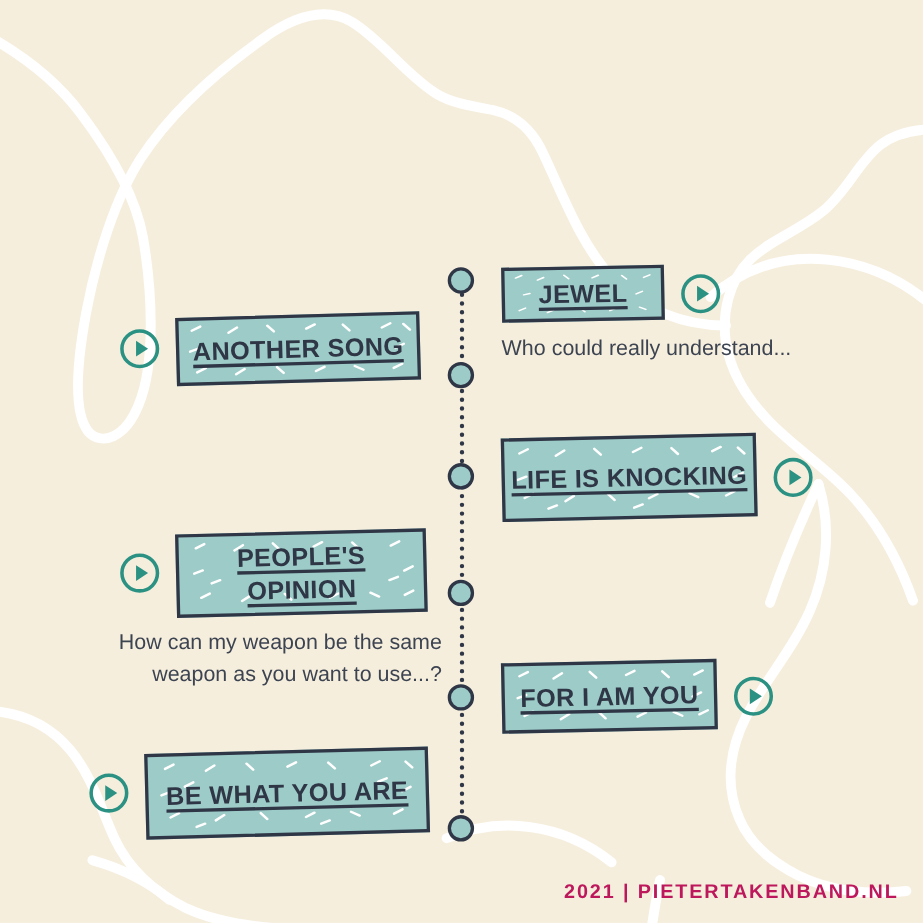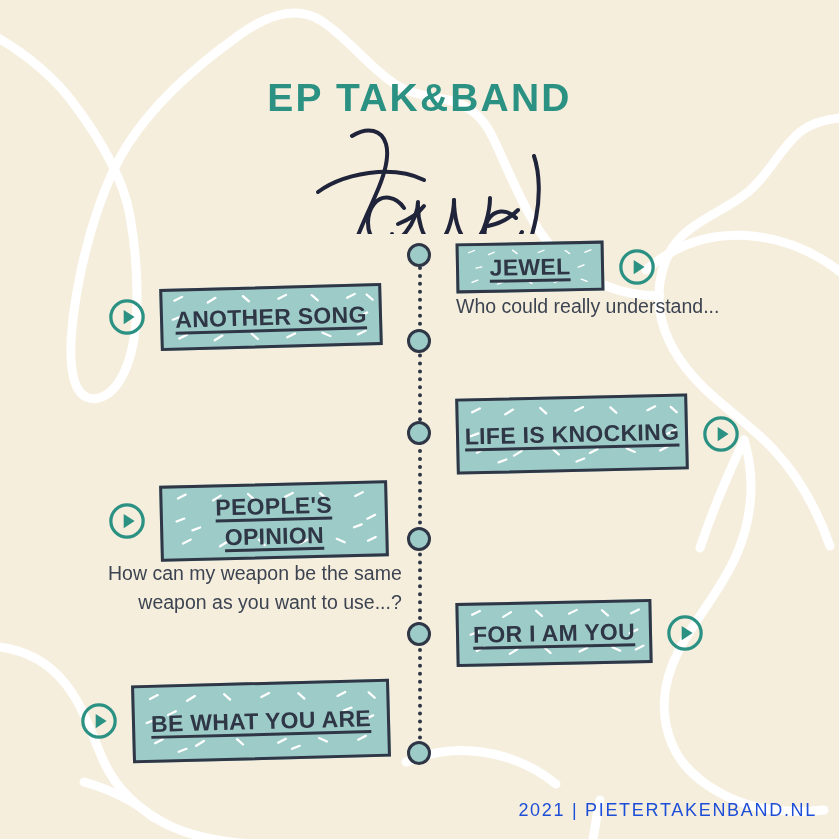--- a/index.html
+++ b/index.html
@@ -120,20 +120,21 @@
     width: 38px;
     height: 38px;
   }
   .play-btn.is-left { margin-right: 14px; }
   .play-btn.is-right { margin-left: 14px; }
 
   .desc {
     font-size: 19.5px;
     color: #3d4451;
     line-height: 1.48;
+    margin-top: 11px;
     white-space: pre-line;
   }
   .desc.align-right { text-align: right; }
   .desc.align-left  { text-align: left; }
 
   
   #track-jewel            { left: 456px; top: 242px; }
   #track-jewel .label-box { width: 148px; height: 50px; transform: rotate(-1.1deg); }
 
   #track-another-song             { left: 108px; top: 286px; }
@@ -150,23 +151,23 @@
 
   #track-be-what-you-are             { left: 80px; top: 682px; }
   #track-be-what-you-are .label-box  { width: 258px; height: 78px; transform: rotate(-1.5deg); }
 
   
   .footer {
     position: absolute;
     right: 22px;
     bottom: 18px;
     font-size: 18px;
-    font-weight: 400;
+    font-weight: 700;
     letter-spacing: 1.7px;
-    color: #1d4ed8;
+    color: #be185d;
   }
 </style>
 </head>
 <body>
 
 <div id="poster">
 
   <svg id="decor" viewBox="0 0 839 839" xmlns="http://www.w3.org/2000/svg">
     <g fill="none" stroke="#ffffff" stroke-width="9" stroke-linecap="round" stroke-linejoin="round">
       <path d="M-12,32 C24,52 52,74 74,104 C104,144 124,182 130,216
@@ -186,44 +187,20 @@
                C662,684 660,716 672,744 C682,768 702,784 726,796
                C754,810 790,814 824,810"></path>
       <path d="M-10,646 C20,648 46,660 64,682 C84,706 92,736 104,762
                C118,792 142,812 170,826 C196,838 226,842 252,844"></path>
       <path d="M600,800 C596,820 594,832 592,846"></path>
       <path d="M84,782 C112,790 136,802 154,818"></path>
       <path d="M406,762 C430,752 456,748 482,752 C512,756 536,768 556,784"></path>
     </g>
   </svg>
 
-  <div class="header">
-    <div class="ep-title">EP TAK&amp;BAND</div>
-    <svg class="script-title" viewBox="0 0 839 120" xmlns="http://www.w3.org/2000/svg" aria-hidden="true">
-      <title>Jewel</title>
-      <g fill="none" stroke="#20243a" stroke-width="4" stroke-linecap="round" stroke-linejoin="round">
-
-        <path d="M352,22 C368,12 382,16 386,30 C390,44 384,62 376,80
-                 C366,104 354,126 350,146 C346,166 356,172 368,166
-                 C382,158 390,140 392,120"></path>
-        <path d="M318,78 C334,66 356,60 378,58 C396,57 412,60 424,66"></path>
-        <path d="M404,94 C396,82 382,80 374,90 C366,100 366,118 374,126
-                 C382,134 396,130 406,118 C414,108 418,96 418,88"></path>
-        <path d="M398,110 C408,106 418,100 424,92"></path>
-        <path d="M418,92 C418,106 422,122 430,128 C438,134 446,124 450,110
-                 C453,100 454,92 454,86"></path>
-        <path d="M454,86 C454,102 458,120 466,126 C474,132 482,122 486,108
-                 C489,98 490,90 490,84"></path>
-        <path d="M516,104 C506,94 494,96 488,106 C482,116 484,130 494,134
-                 C504,138 516,130 522,118"></path>
-        <path d="M488,112 C498,110 510,104 518,96"></path>
-        <path d="M534,42 C540,60 540,84 536,104 C532,124 526,140 522,150"></path>
-      </g>
-    </svg>
-  </div>
 
   <div class="timeline-line"></div>
   <div class="tl-dot" style="top:243px"></div>
   <div class="tl-dot" style="top:329px"></div>
   <div class="tl-dot" style="top:421px"></div>
   <div class="tl-dot" style="top:527px"></div>
   <div class="tl-dot" style="top:622px"></div>
   <div class="tl-dot" style="top:741px"></div>
 
   <div class="track right" id="track-jewel">

